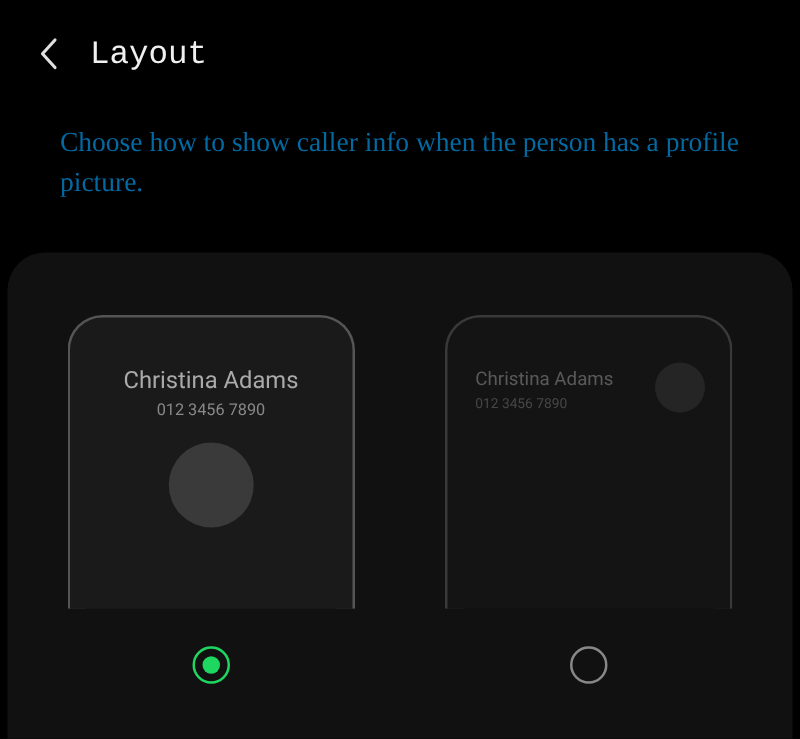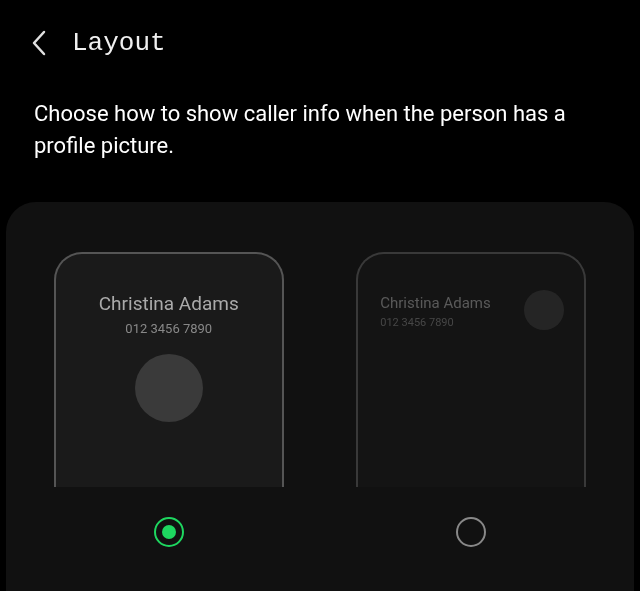--- a/index.html
+++ b/index.html
@@ -33,25 +33,26 @@
     .back-icon svg {
       width: 17px;
       height: 28px;
     }
     .page-title {
       font-size: 26px;
       font-weight: 400;
       color: #f0f0f0;
     }
     .description {
-      padding: 20px 34px 40px 34px;
+      padding: 20px 34px 40px 48px;
       font-size: 22px;
       line-height: 1.45;
-      color: #ffffff;
+      color: #0369a1;
       font-weight: 400;
+      font-family: Liberation Serif, serif;
     }
     .options-panel {
       background: #111111;
       border-radius: 30px 30px 0 0;
       margin: 0 6px;
       padding: 50px 30px 40px 30px;
       display: flex;
       gap: 37px;
       height: 444px;
       justify-content: center;

